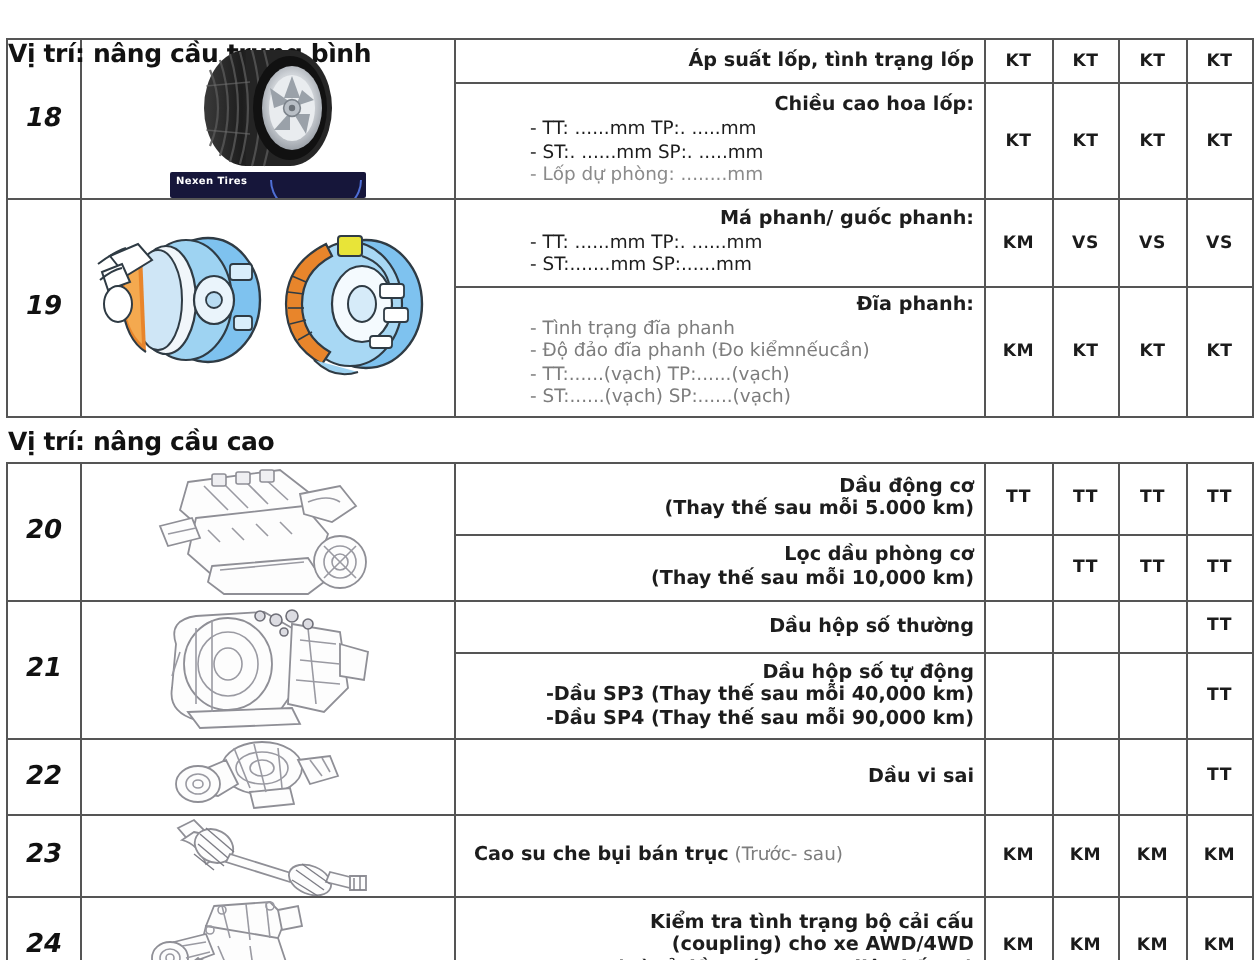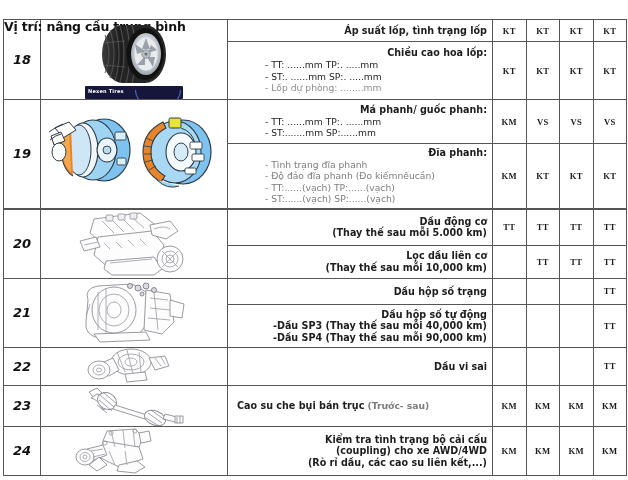--- a/index.html
+++ b/index.html
@@ -31,42 +31,42 @@
     border: 1.4px solid #2b2b2b;
   }
   table.grid td {
     border: 1px solid #555;
     padding: 0;
     vertical-align: middle;
   }
   .c-num   { width: 37px; text-align:center;font-style:italic; }
   .c-img   { width: 187px; }
   .c-desc  { width: 265px; }
-  .c-code  { width: 33.5px; text-align:center;font-family:Liberation Serif, serif; }
+  .c-code  { width: 33.5px; text-align:center; }
 
   .rownum {
     font-size: 13px; font-weight: bold; color:#111;
     text-align:center; line-height: 1;
   }
   .code {
     font-size: 8.6px; font-weight: bold; color:#1b1b1b;
     text-align:center; letter-spacing:0.3px;
   }
   .desc {
     padding: 3px 5px 3px 9px;
     font-size: 9.2px;
     color: #1d1d1d;
     line-height: 11.6px;
   }
   .desc .hd { font-weight: bold; font-size: 9.6px; display:block;text-align:right; }
   .desc .hd-inline { font-weight: bold; font-size: 9.6px; margin-top: 44px; }
   .desc .sub { display:block;margin-left:28px; }
   .desc .faint { color:#8b8b8b; }
   .desc .grey { color:#7d7d7d; }
-  .desc .nb { font-weight: bold; }
+  .desc .nb { font-weight: normal; }
 
   .imgcell { position: relative; height: 100%; }
   .art { display:block; margin: 0 auto; }
 
   
   .tire-wrap { width:110px; margin: 3px auto 0; position:relative; }
   .tire-badge {
     width: 98px; height: 13px; margin: 1px auto 0;
     background: #16163a; border-radius: 1px;
     position: relative; overflow:hidden;
@@ -292,20 +292,21 @@
         <td class="c-code">
             <div class="code">KT</div>
           </td>
         <td class="c-code">
             <div class="code">KT</div>
           </td>
       </tr>
     </tbody>
   </table>
 
+  <div class="section-title" id="title-2">Vị trí: nâng cầu cao</div>
 
   <table class="grid">
     <colgroup>
       <col class="c-num">
         <col class="c-img">
         <col class="c-desc">
       <col class="c-code">
         <col class="c-code">
         <col class="c-code">
         <col class="c-code">
@@ -367,21 +368,21 @@
         <td class="c-code">
             <div class="code">TT</div>
           </td>
         <td class="c-code">
             <div class="code">TT</div>
           </td>
       </tr>
       <tr>
         <td class="c-desc" style="height:33px">
           <div class="desc">
-            <span class="hd">Lọc dầu liên cơ</span>
+            <span class="hd">Lọc dầu phòng cơ</span>
             <span class="hd">(Thay thế sau mỗi 10,000 km)</span>
           </div>
         </td>
         <td class="c-code">
             <div class="code"></div>
           </td>
         <td class="c-code">
             <div class="code">TT</div>
           </td>
         <td class="c-code">
@@ -422,21 +423,21 @@
                   <circle cx="92" cy="4" r="3"></circle>
                 <circle cx="76" cy="4" r="2.5"></circle>
                   <circle cx="100" cy="8" r="2.5"></circle>
                 <circle cx="88" cy="12" r="2"></circle>
               </g>
             </svg>
           </div>
         </td>
         <td class="c-desc" style="height:26px">
           <div class="desc">
-            <span class="hd">Dầu hộp số trạng</span>
+            <span class="hd">Dầu hộp số thường</span>
           </div>
         </td>
         <td class="c-code">
             <div class="code"></div>
           </td>
         <td class="c-code">
             <div class="code"></div>
           </td>
         <td class="c-code">
             <div class="code"></div>

